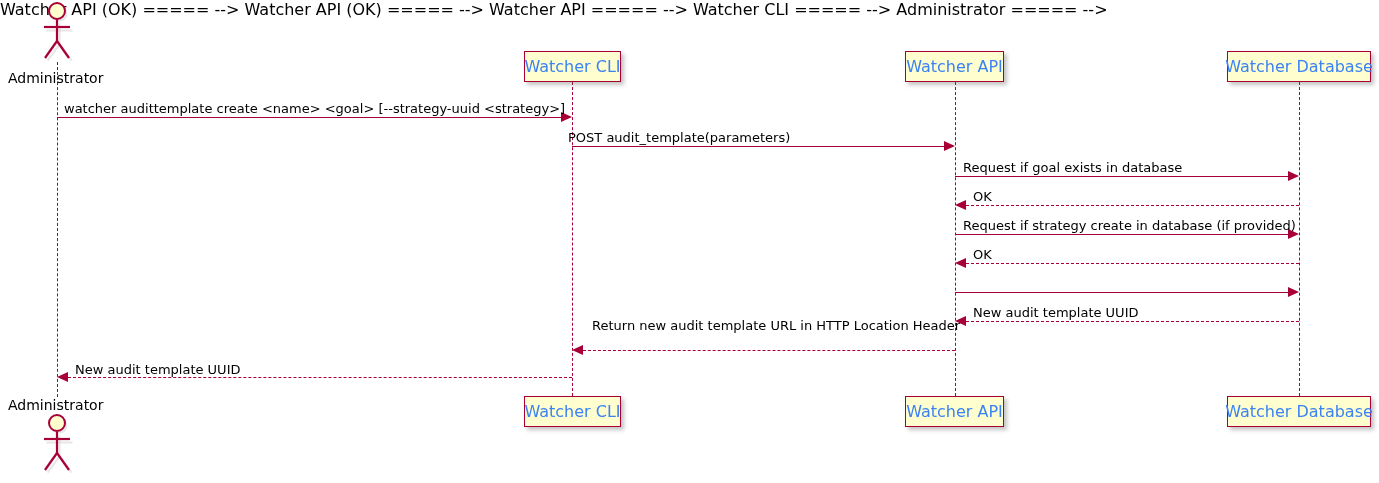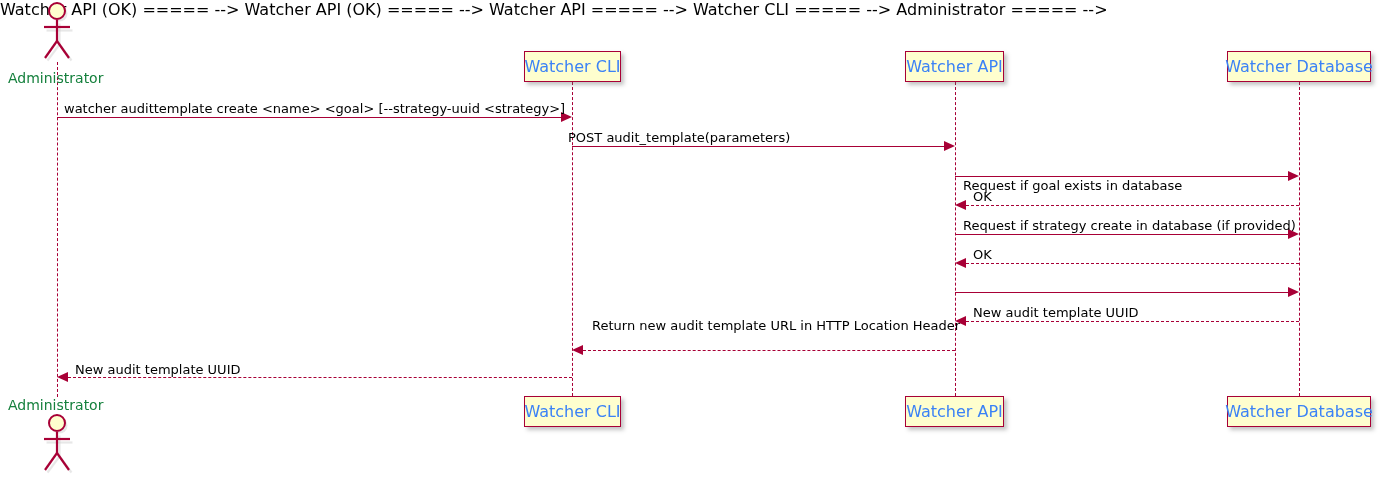--- a/index.html
+++ b/index.html
@@ -46,21 +46,21 @@
 
   
   .actor-figure {
     position: absolute;
     width: 40px;
     height: 60px;
   }
   .actor-name {
     position: absolute;
     font-size: 14px;
-    color: #15803d;
+    color: #000000;
     white-space: nowrap;
   }
 
   
   .msg-line {
     position: absolute;
     height: 0;
     border-top: 1.5px solid #A80036;
   }
   .msg-line.dashed {
@@ -166,21 +166,21 @@
   <div class="msg-label" style="left:64px; top:102px;">watcher audittemplate create &lt;name&gt; &lt;goal&gt; [--strategy-uuid &lt;strategy&gt;]</div>
 
   
   <div class="msg-line" style="left:572px; top:146px; width:372px;"></div>
   <div class="arrow-head right" style="left:944px; top:141px;"></div>
   <div class="msg-label" style="left:568px; top:131px;">POST audit_template(parameters)</div>
 
   
   <div class="msg-line" style="left:955px; top:176px; width:333px;"></div>
   <div class="arrow-head right" style="left:1288px; top:171px;"></div>
-  <div class="msg-label" style="left:963px; top:179px;">Request if goal exists in database</div>
+  <div class="msg-label" style="left:963px; top:161px;">Request if goal exists in database</div>
 
    Watcher API (OK) ===== --&gt;
   <div class="msg-line dashed" style="left:966px; top:205px; width:333px;"></div>
   <div class="arrow-head left" style="left:955px; top:200px;"></div>
   <div class="msg-label" style="left:973px; top:190px;">OK</div>
 
   
   <div class="msg-line" style="left:955px; top:234px; width:333px;"></div>
   <div class="arrow-head right" style="left:1288px; top:229px;"></div>
   <div class="msg-label" style="left:963px; top:219px;">Request if strategy create in database (if provided)</div>

